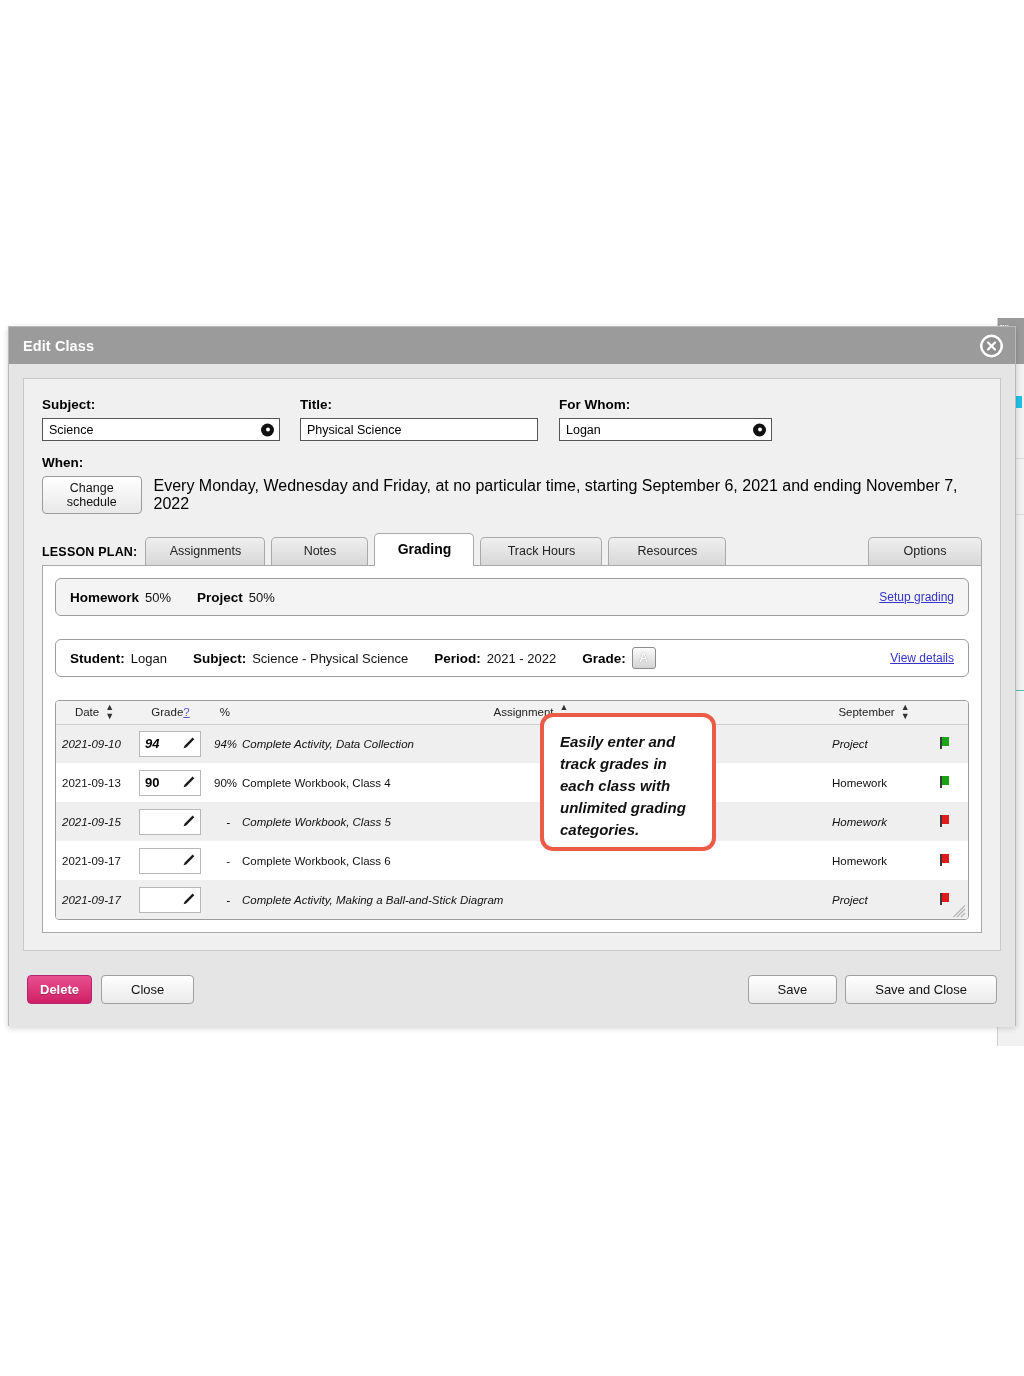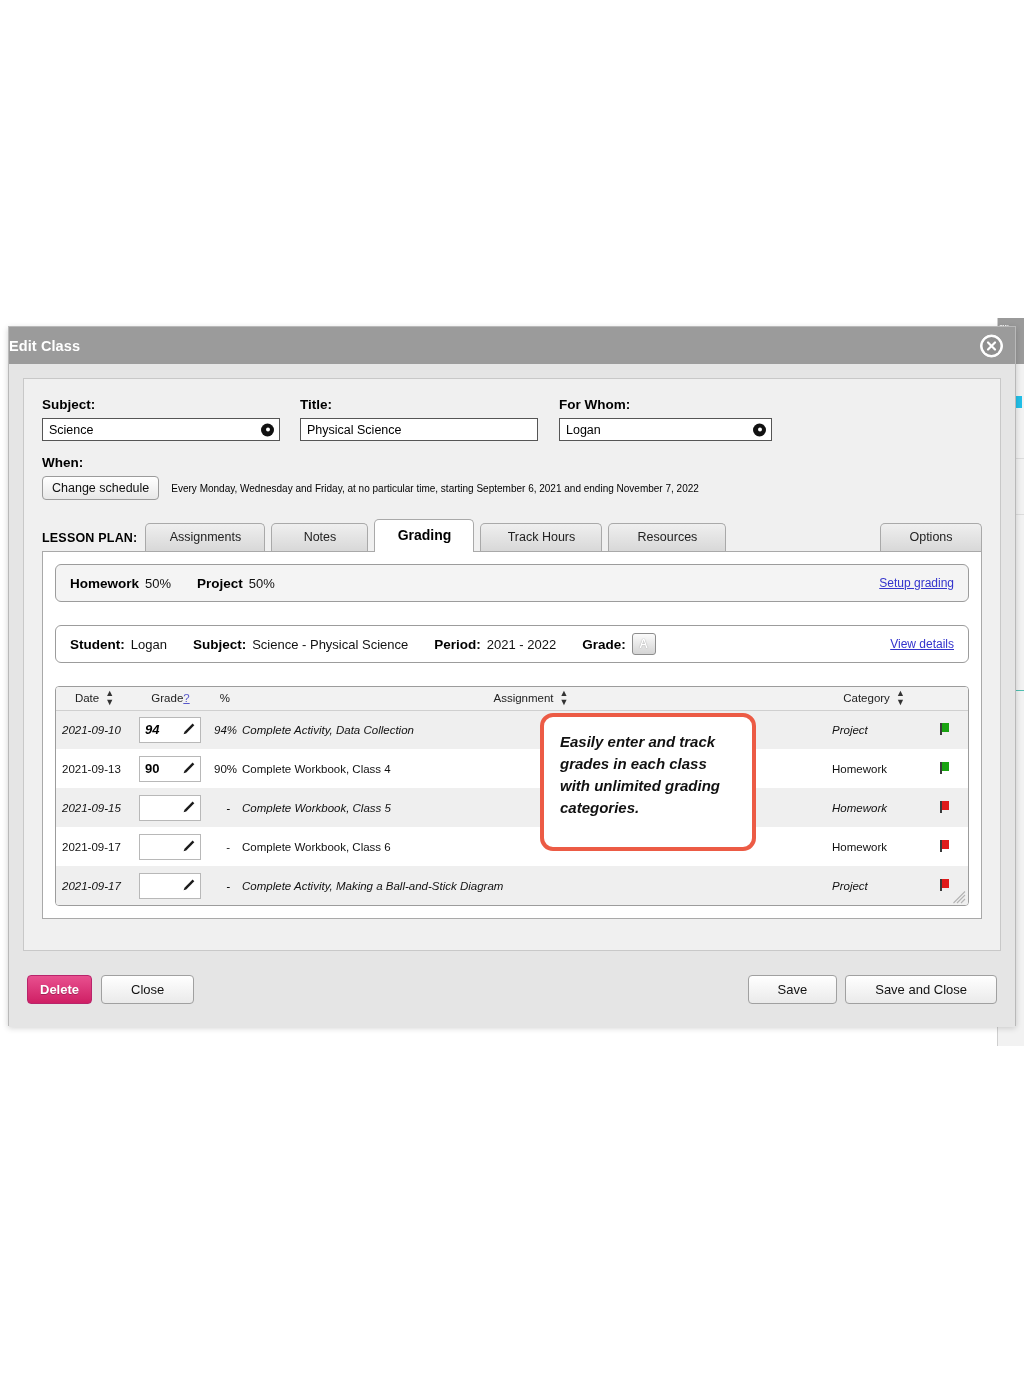--- a/index.html
+++ b/index.html
@@ -33,21 +33,21 @@
     box-sizing:border-box;
     box-shadow:0 2px 6px rgba(0,0,0,.18);
   }
   #titlebar{
     height:37px;background:#9b9b9b;
     display:flex;align-items:center;
     position:relative;
   }
   #title{
     color:#ffffff;font-weight:bold;font-size:14.5px;
-    letter-spacing:.1px;
+    padding-left:14px;letter-spacing:.1px;
   }
   #close-btn{
     position:absolute;right:12px;top:50%;transform:translateY(-50%);
     width:21px;height:21px;border-radius:50%;
     background:#ffffff;border:1px solid #ffffff;
     display:flex;align-items:center;justify-content:center;
     cursor:pointer;
   }
   #close-btn svg{display:block;}
 
@@ -91,25 +91,25 @@
   .w-whom{width:213px;}
   .gap1{width:20px;}
   .gap2{width:21px;}
 
   .when-label{font-size:13.5px;font-weight:bold;color:#000;margin:14px 0 6px 0;}
   .when-row{display:flex;align-items:center;}
   .btn{
     border:1px solid #9b9b9b;border-radius:4px;
     background:linear-gradient(#ffffff,#e8e8e8);
     font-size:12.5px;color:#111;
-    padding:4px 9px;cursor:pointer;
+    padding:4px 1px;cursor:pointer;
     font-family:"Liberation Sans",sans-serif;
     box-sizing:border-box;
   }
-  .when-text{font-size:10px;color:#000;margin-left:12px;}
+  .when-text{font-size:16px;color:#000;margin-left:12px;}
 
   
   #tabs-wrap{margin-top:22px;display:flex;align-items:flex-end;position:relative;height:30px;}
   #lesson-plan-label{font-size:12.5px;font-weight:bold;color:#000;letter-spacing:.2px;padding-bottom:7px;margin-right:8px;}
   .tab{
     border:1px solid #a9a9a9;border-bottom:none;
     border-radius:5px 5px 0 0;
     background:linear-gradient(#efefef,#d7d7d7);
     font-size:12.5px;color:#222;
     padding:6px 0 6px 0;text-align:center;
@@ -118,21 +118,21 @@
   .tab.active{
     background:#ffffff;color:#000;font-weight:bold;font-size:14px;
     height:33px;padding-top:7px;position:relative;z-index:3;
     border-color:#a9a9a9;
   }
   .tab-assign{width:120px;}
   .tab-notes{width:97px;}
   .tab-grading{width:100px;}
   .tab-track{width:122px;}
   .tab-res{width:118px;}
-  .tab-options{width:102px;margin-right:0;position:absolute;right:0;bottom:0;}
+  .tab-options{width:114px;margin-right:0;position:absolute;right:0;bottom:0;}
 
   #tab-panel{
     border:1px solid #a9a9a9;background:#ffffff;
     flex:1 1 auto;margin-top:-1px;
     padding:12px 12px 12px 12px;box-sizing:border-box;
     position:relative;
     display:flex;flex-direction:column;gap:12px;
   }
 
   .rounded-bar{
@@ -244,21 +244,21 @@
     border:1px solid #a0a0a0;border-radius:4px;
     background:linear-gradient(#ffffff,#eaeaea);
     font-size:13px;color:#111;padding:6px 29px;cursor:pointer;
     font-family:"Liberation Sans",sans-serif;
   }
   .spacer{flex:1 1 auto;}
   #btn-save{margin-right:8px;}
 
   
   #callout{
-    position:absolute;left:540px;top:713px;width:216px;height:138px;
+    position:absolute;left:540px;top:713px;width:176px;height:138px;
     background:#ffffff;border:4px solid #ec5b45;border-radius:13px;
     box-sizing:border-box;
     padding:14px 14px 0 16px;
     z-index:40;
   }
   #callout-text{
     font-size:15px;line-height:22px;color:#111;
     font-style:italic;font-weight:bold;
     font-family:"Liberation Sans",sans-serif;
   }
@@ -385,21 +385,21 @@
                 </th>
                 <th class="c-pct">%</th>
                 <th class="c-assign">
                   <div class="th-inner">
                     <span>Assignment</span>
                     <span class="sort">▲<span>▼</span></span>
                   </div>
                 </th>
                 <th class="c-cat">
                   <div class="th-inner">
-                    <span>Category</span>
+                    <span>September</span>
                     <span class="sort">▲<span>▼</span></span>
                   </div>
                 </th>
                 <th class="c-flag"></th>
               </tr>
             </thead>
             <tbody id="tbody">
                 <tr class="odd">
                   <td class="c-date">2021-09-10</td>
                   <td class="c-grade">

